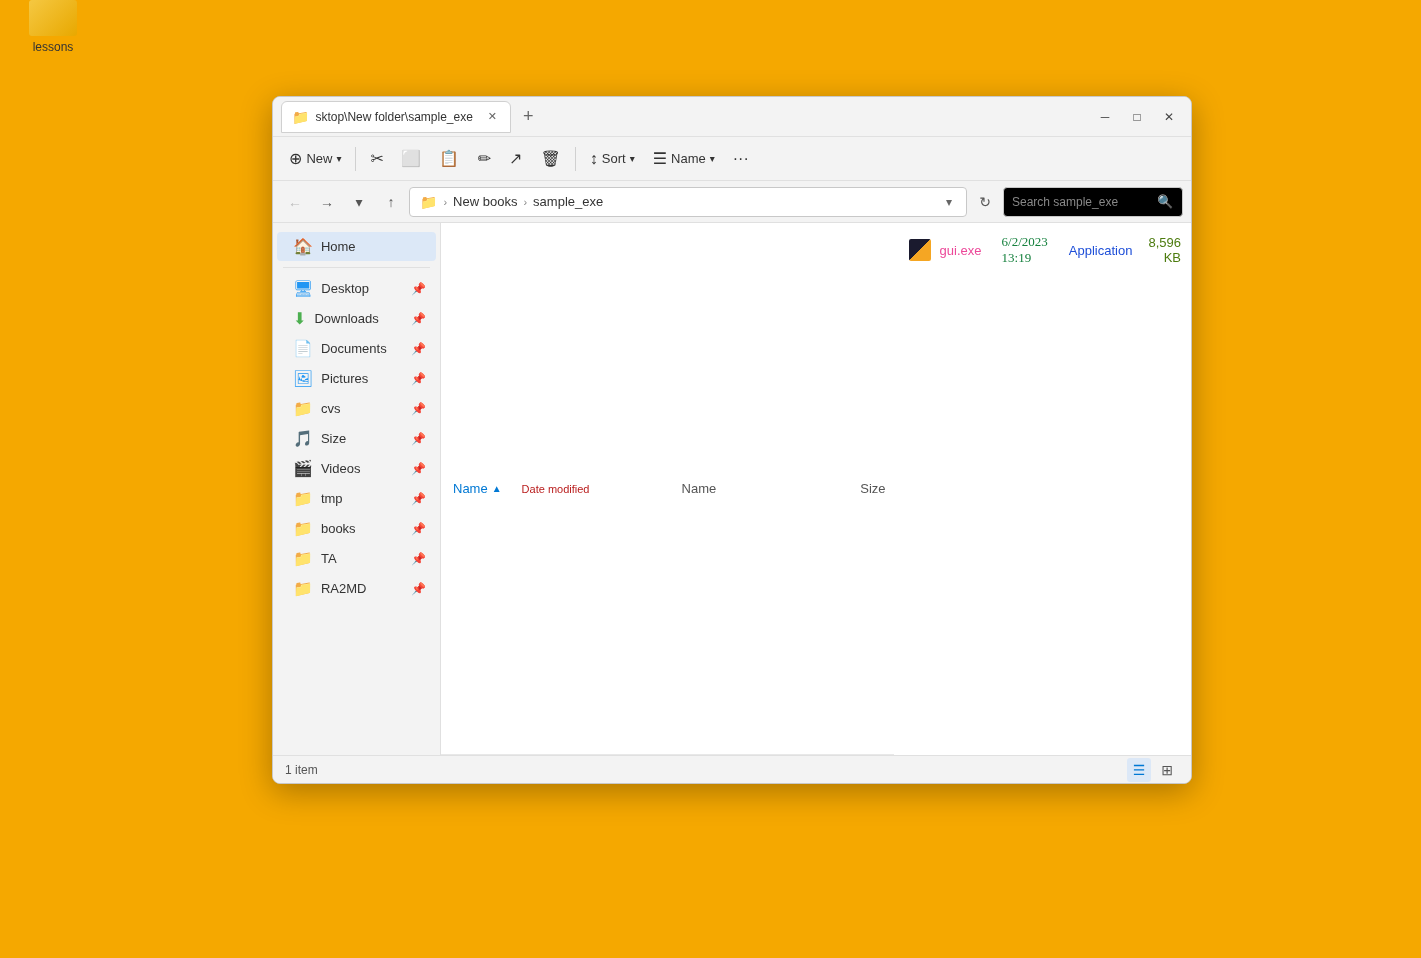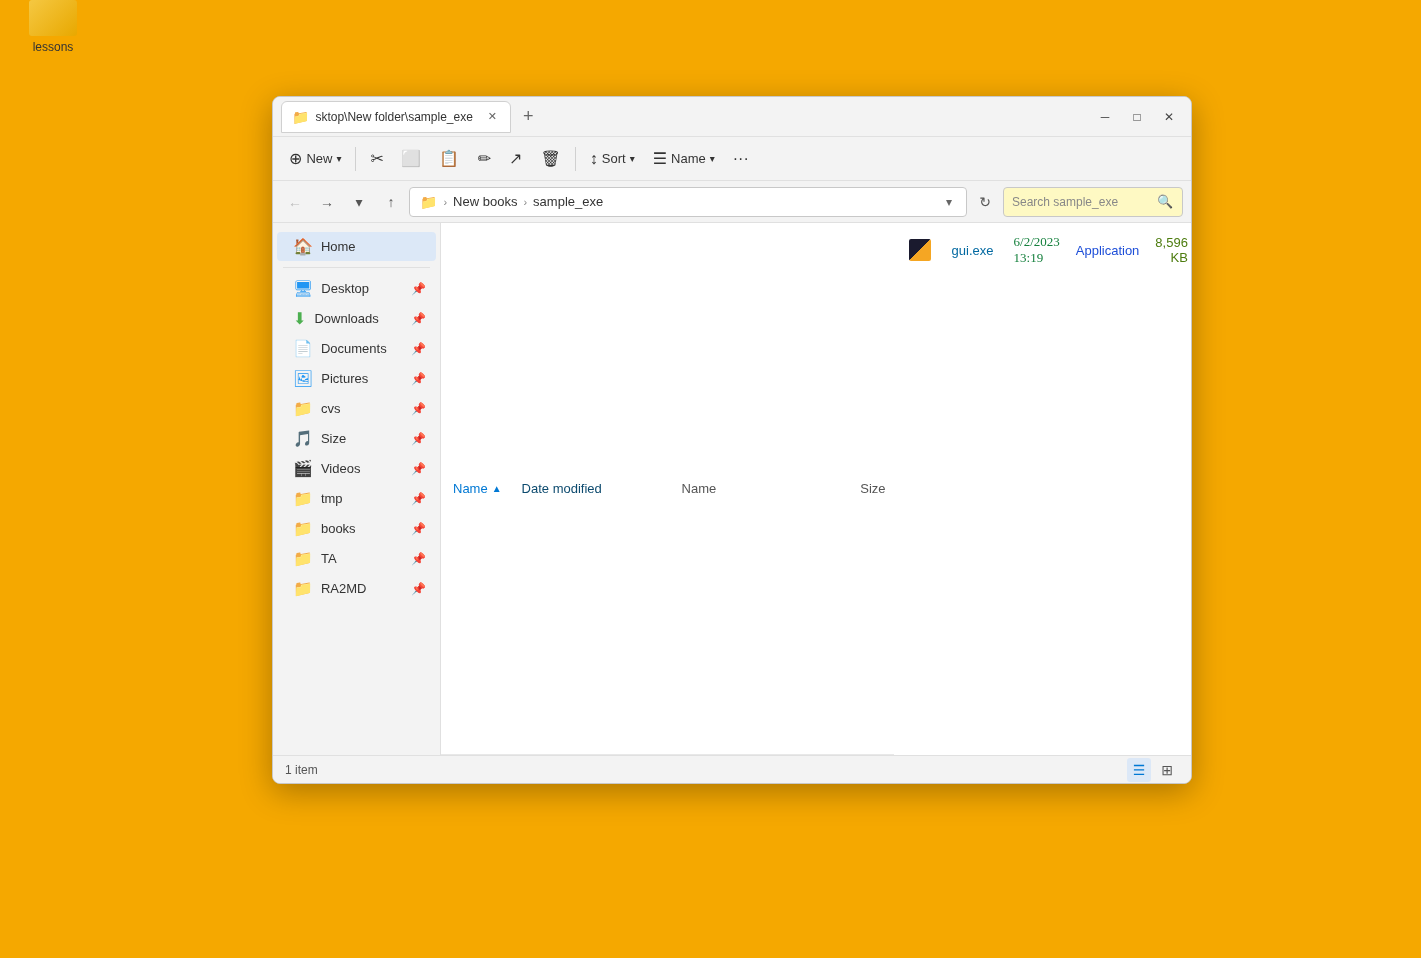--- a/index.html
+++ b/index.html
@@ -204,21 +204,21 @@
       cursor: pointer;
       display: flex;
       align-items: center;
       justify-content: center;
       color: #555;
       font-size: 14px;
     }
     .search-box {
       width: 180px;
       height: 30px;
-      background: #fef9c3;
+      background: #000000;
       border: 1px solid #c8c8c8;
       border-radius: 4px;
       display: flex;
       align-items: center;
       padding: 0 8px;
       gap: 6px;
       font-size: 13px;
       color: #888;
     }
 
@@ -276,44 +276,44 @@
     .col-name {
       flex: 1;
       padding: 4px 12px;
       font-size: 13px;
       color: #0078d4;
       display: flex;
       align-items: center;
       gap: 4px;
       cursor: pointer;
     }
-    .col-date { width: 160px; padding: 4px 8px; font-size: 13px; color: #0c4a6e; }
+    .col-date { width: 160px; padding: 4px 8px; font-size: 11px; color: #b91c1c; }
     .col-type { width: 120px; padding: 4px 8px; font-size: 13px; color: #555; }
     .col-size { width: 100px; padding: 4px 8px; font-size: 13px; color: #555; text-align: right; }
 
     .file-list {
       flex: 1;
       overflow-y: auto;
     }
     .file-row {
       display: flex;
       align-items: center;
       padding: 6px 0;
       cursor: pointer;
       border-radius: 4px;
       margin: 1px 2px;
     }
     .file-name-cell {
       flex: 1;
       padding: 4px 12px;
       display: flex;
       align-items: center;
-      gap: 20px;
+      gap: 8px;
       font-size: 13px;
-      color: #0369a1;
+      color: #ec4899;
     }
     .file-icon {
       width: 24px;
       height: 24px;
       flex-shrink: 0;
       display: flex;
       align-items: center;
       justify-content: center;
       font-size: 18px;
     }

